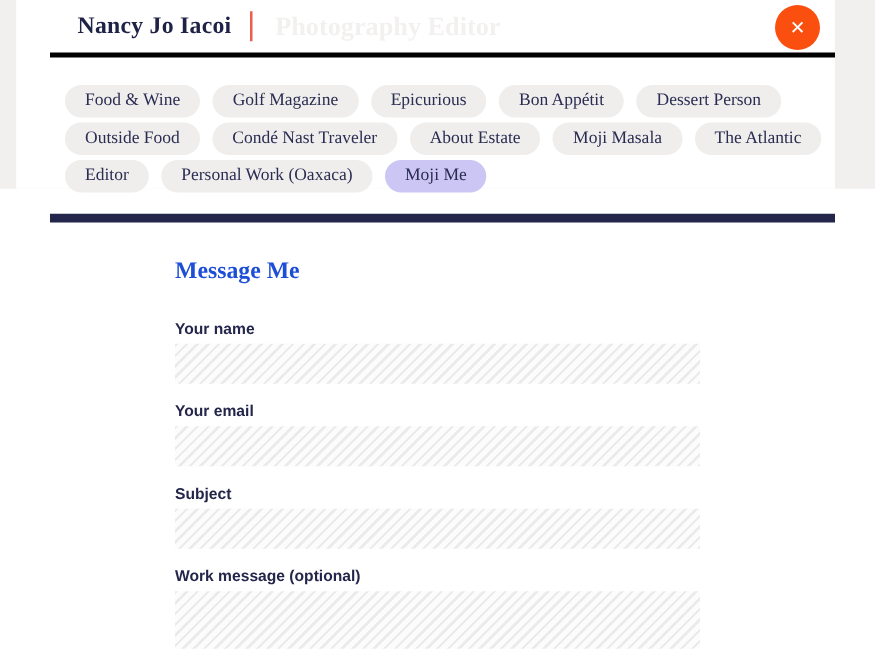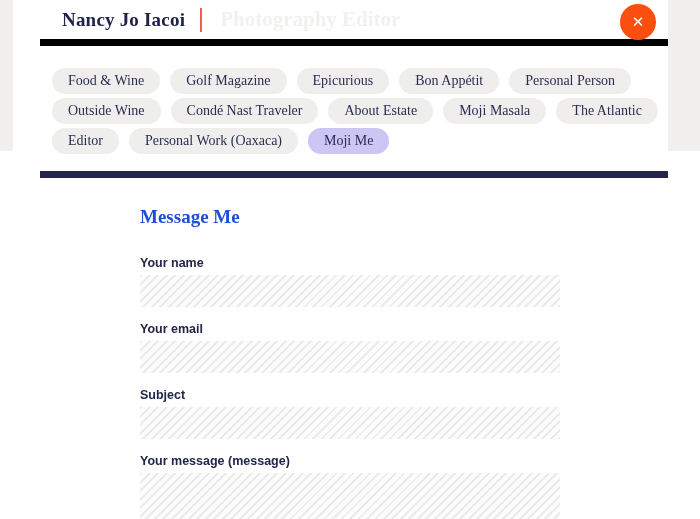--- a/index.html
+++ b/index.html
@@ -21,21 +21,21 @@
     position: absolute; left: 13px; top: 0;
     width: 655px; height: 151px;
     background: #ffffff;
   }
 
   
   .header {
     position: absolute; left: 40px; top: 0;
     width: 628px; height: 46px;
     background: #fff;
-    border-bottom: 7px solid #000000;
+    border-bottom: 4px solid #000000;
     display: flex; align-items: center;
   }
   .brand {
     margin-left: 22px;
     font-family: "Liberation Serif", serif;
     font-weight: 700;
     font-size: 19px;
     letter-spacing: 0.2px;
     color: #1f2247;
     white-space: nowrap;
@@ -158,24 +158,24 @@
       <span class="x-glyph">✕</span>
     </button>
   </div>
 
   <nav class="tags">
       <div class="tag-row">
         <button class="pill">Food &amp; Wine</button>
         <button class="pill">Golf Magazine</button>
         <button class="pill">Epicurious</button>
         <button class="pill">Bon Appétit</button>
-        <button class="pill">Personal Person</button>
+        <button class="pill">Dessert Person</button>
       </div>
       <div class="tag-row">
-        <button class="pill">Outside Wine</button>
+        <button class="pill">Outside Food</button>
         <button class="pill">Condé Nast Traveler</button>
         <button class="pill">About Estate</button>
         <button class="pill">Moji Masala</button>
         <button class="pill">The Atlantic</button>
       </div>
       <div class="tag-row">
         <button class="pill">Editor</button>
         <button class="pill">Personal Work (Oaxaca)</button>
         <button class="pill active">Moji Me</button>
       </div>
@@ -193,17 +193,17 @@
       </div>
       <div class="field-group">
         <label class="field-label">Your email</label>
         <input class="field-input" style="">
       </div>
       <div class="field-group">
         <label class="field-label">Subject</label>
         <input class="field-input" style="">
       </div>
       <div class="field-group">
-        <label class="field-label">Your message (message)</label>
+        <label class="field-label">Work message (optional)</label>
         <textarea class="field-input" style=""></textarea>
       </div>
     </form>
 </section>
 
 </body></html>

